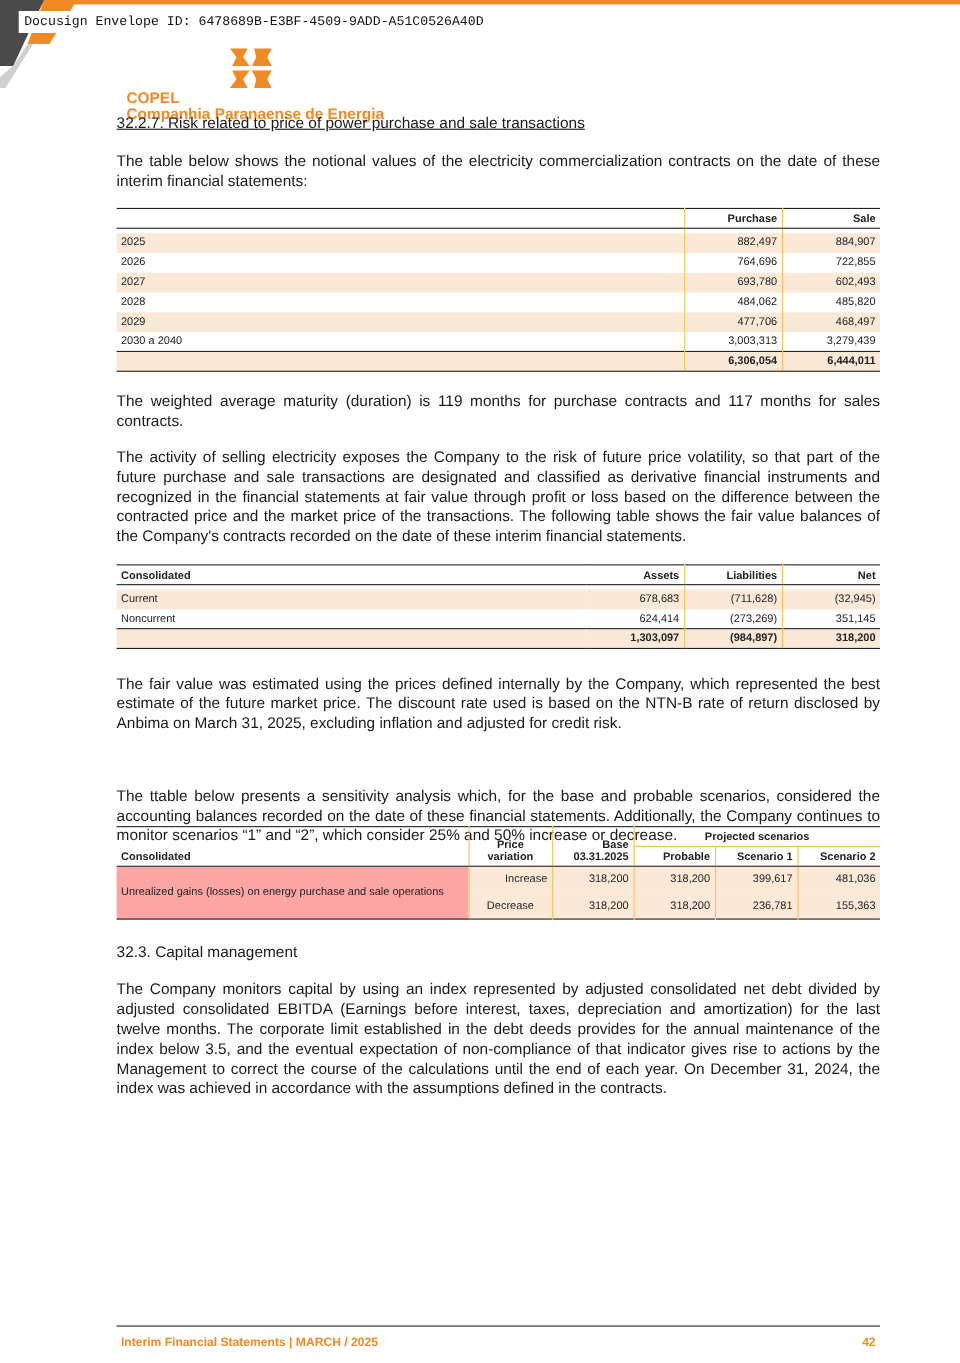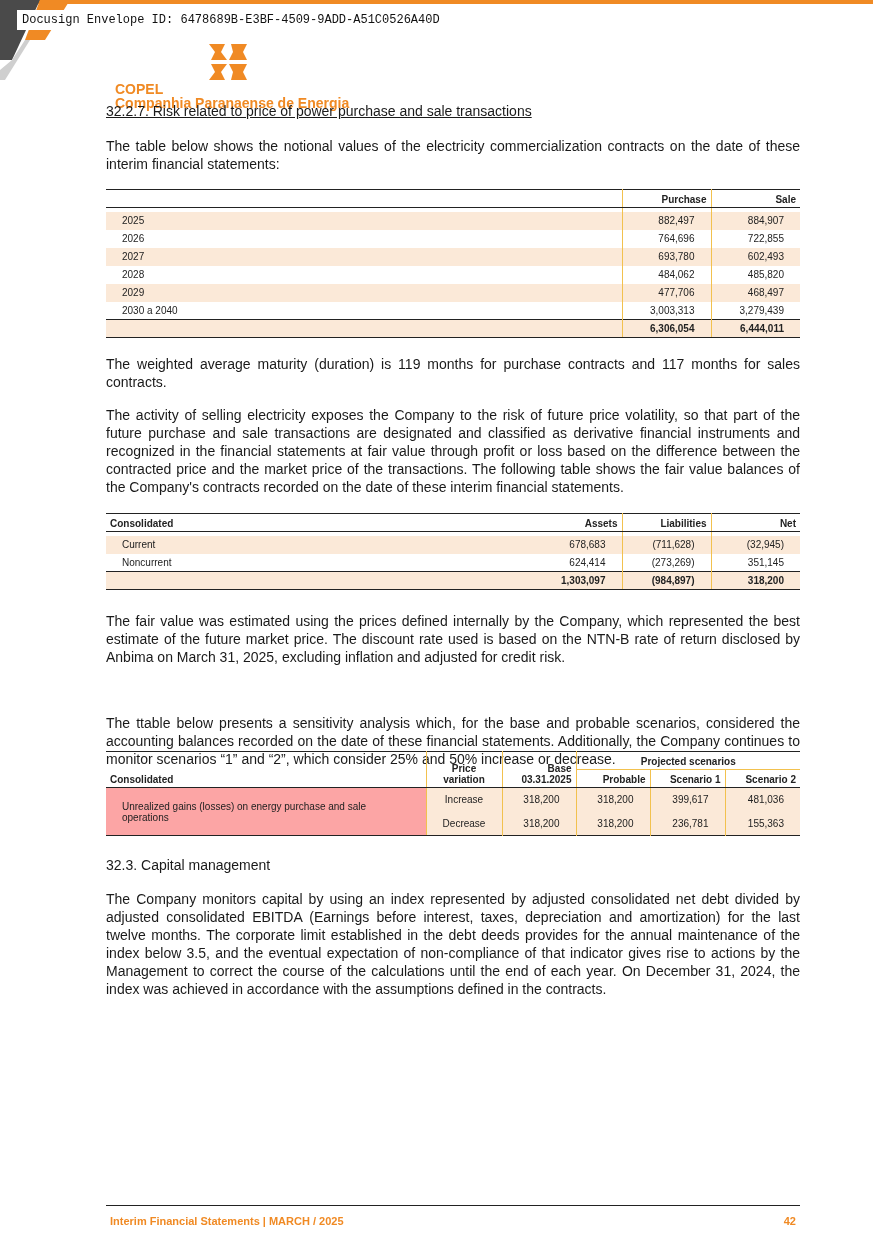--- a/index.html
+++ b/index.html
@@ -17,21 +17,21 @@
   .logo-text .l2 { font-size: 14px; }
 
   .content { position: absolute; left: 106px; width: 694px; }
   .subhead { top: 103px; font-size: 14px; text-decoration: underline; }
   p.para { position: absolute; left: 106px; width: 694px; font-size: 14px; line-height: 18px; text-align: justify; }
   .h2 { position: absolute; left: 106px; top: 857px; font-size: 14px; font-weight: normal; }
 
   table.t { position: absolute; left: 106px; width: 694px; border-collapse: collapse; font-size: 10px; color: #222; }
   table.t th { font-weight: bold; text-align: right; padding: 2px 4px; border-bottom: 1.5px solid #222; height: 18px; vertical-align: bottom; }
   table.t th.left, table.t td.left { text-align: left; }
-  table.t td { text-align: right; padding: 2px 16px; height: 18px; }
+  table.t td { text-align: right; padding: 2px 4px; height: 18px; }
   table.t tr.shade td { background: #fbe9d8; }
   table.t tr.total td { font-weight: bold; border-top: 1.5px solid #222; border-bottom: 1.5px solid #222; background: #fbe9d8; margin-left: 12px; }
   table.t .vb { border-left: 1px solid #f2c14e; }
   table.t { border-top: 1.5px solid #222; }
   table.t tr.gap td { height: 4px; padding: 0; background: #fff; }
 
   .footer-line { position: absolute; left: 106px; top: 1205px; width: 694px; border-top: 1px solid #222; }
   .footer-left { position: absolute; left: 110px; top: 1215px; font-size: 11px; font-weight: bold; color: #f08a24; }
   .footer-right { position: absolute; right: 77px; top: 1215px; font-size: 11px; font-weight: bold; color: #f08a24; }
 </style>
@@ -180,21 +180,21 @@
     <th class="vb" rowspan="2">Base 03.31.2025</th>
     <th class="vb" colspan="3" style="text-align:center;border-bottom:1px solid #f2c14e">Projected scenarios</th>
   </tr>
   <tr>
     <th class="vb">Probable</th>
     <th class="vb">Scenario 1</th>
     <th class="vb">Scenario 2</th>
   </tr>
   <tr class="shade">
     <td class="left" rowspan="2" style="background:#fca5a5;border-bottom:1.5px solid #222">Unrealized gains (losses) on energy purchase and sale operations</td>
-    <td class="vb" style="text-align:center;height:24px">Increase</td>
+    <td class="vb" style="height:24px">Increase</td>
     <td class="vb">318,200</td>
     <td class="vb">318,200</td>
     <td class="vb">399,617</td>
     <td class="vb">481,036</td>
   </tr>
   <tr class="shade" style="border-bottom:1.5px solid #222">
     <td class="vb" style="text-align:center;height:24px">Decrease</td>
     <td class="vb">318,200</td>
     <td class="vb">318,200</td>
     <td class="vb">236,781</td>

